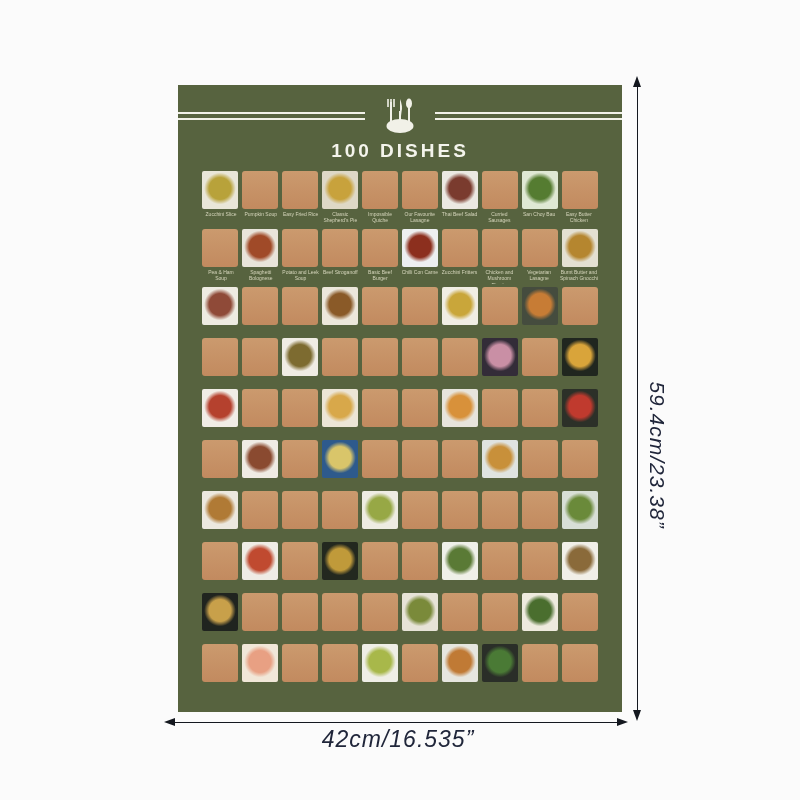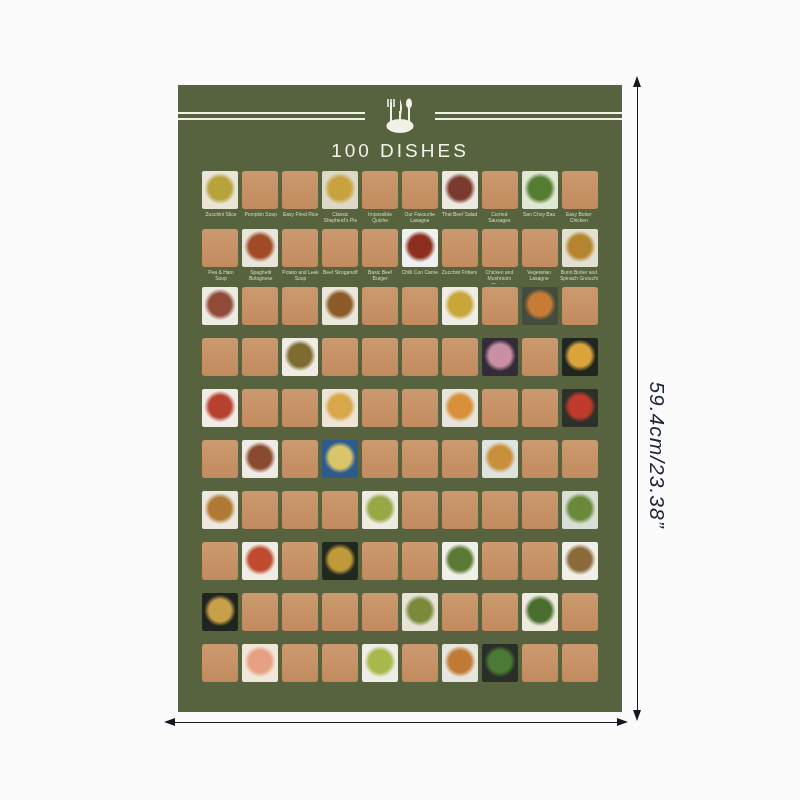--- a/index.html
+++ b/index.html
@@ -17,21 +17,21 @@
     box-sizing:border-box;padding:10px 24px 0 24px;
   }
   .icon-row{display:flex;align-items:center;height:42px;}
   .dline{flex:1;display:flex;flex-direction:column;justify-content:center;gap:4px;}
   .dline.left{margin-left:-24px;}
   .dline.right{margin-right:-24px;}
   .dline i{display:block;height:2px;background:#f1f1e8;}
   .cutlery{margin:0 12px;flex:0 0 auto;}
   .title{
     text-align:center;color:#f4f4ec;font-size:19px;letter-spacing:3px;
-    margin-top:3px;font-weight:normal;
+    margin-top:3px;font-weight:bold;
   }
   .subtitle-wrap{text-align:center;margin-top:3px;}
   .subtitle{
     display:inline-block;color:#eeeee4;font-size:9px;letter-spacing:5px;
     border-top:1px solid #e9e9de;border-bottom:1px solid #e9e9de;
     padding:2px 14px 3px 14px;
   }
   
   .grid{width:396px;margin:9px auto 0 auto;}
   .tile-row{display:flex;justify-content:space-between;height:38px;}
@@ -279,14 +279,15 @@
             <div class="tile scratch"></div>
           </div>
         </div>
       </div>
   </div>
 
   <div class="vline"></div>
   <div class="vtext">59.4cm/23.38”</div>
 
   <div class="hline"></div>
+  <div class="htext">42cm/16.535”</div>
 
 </div>
 
 </body></html>

